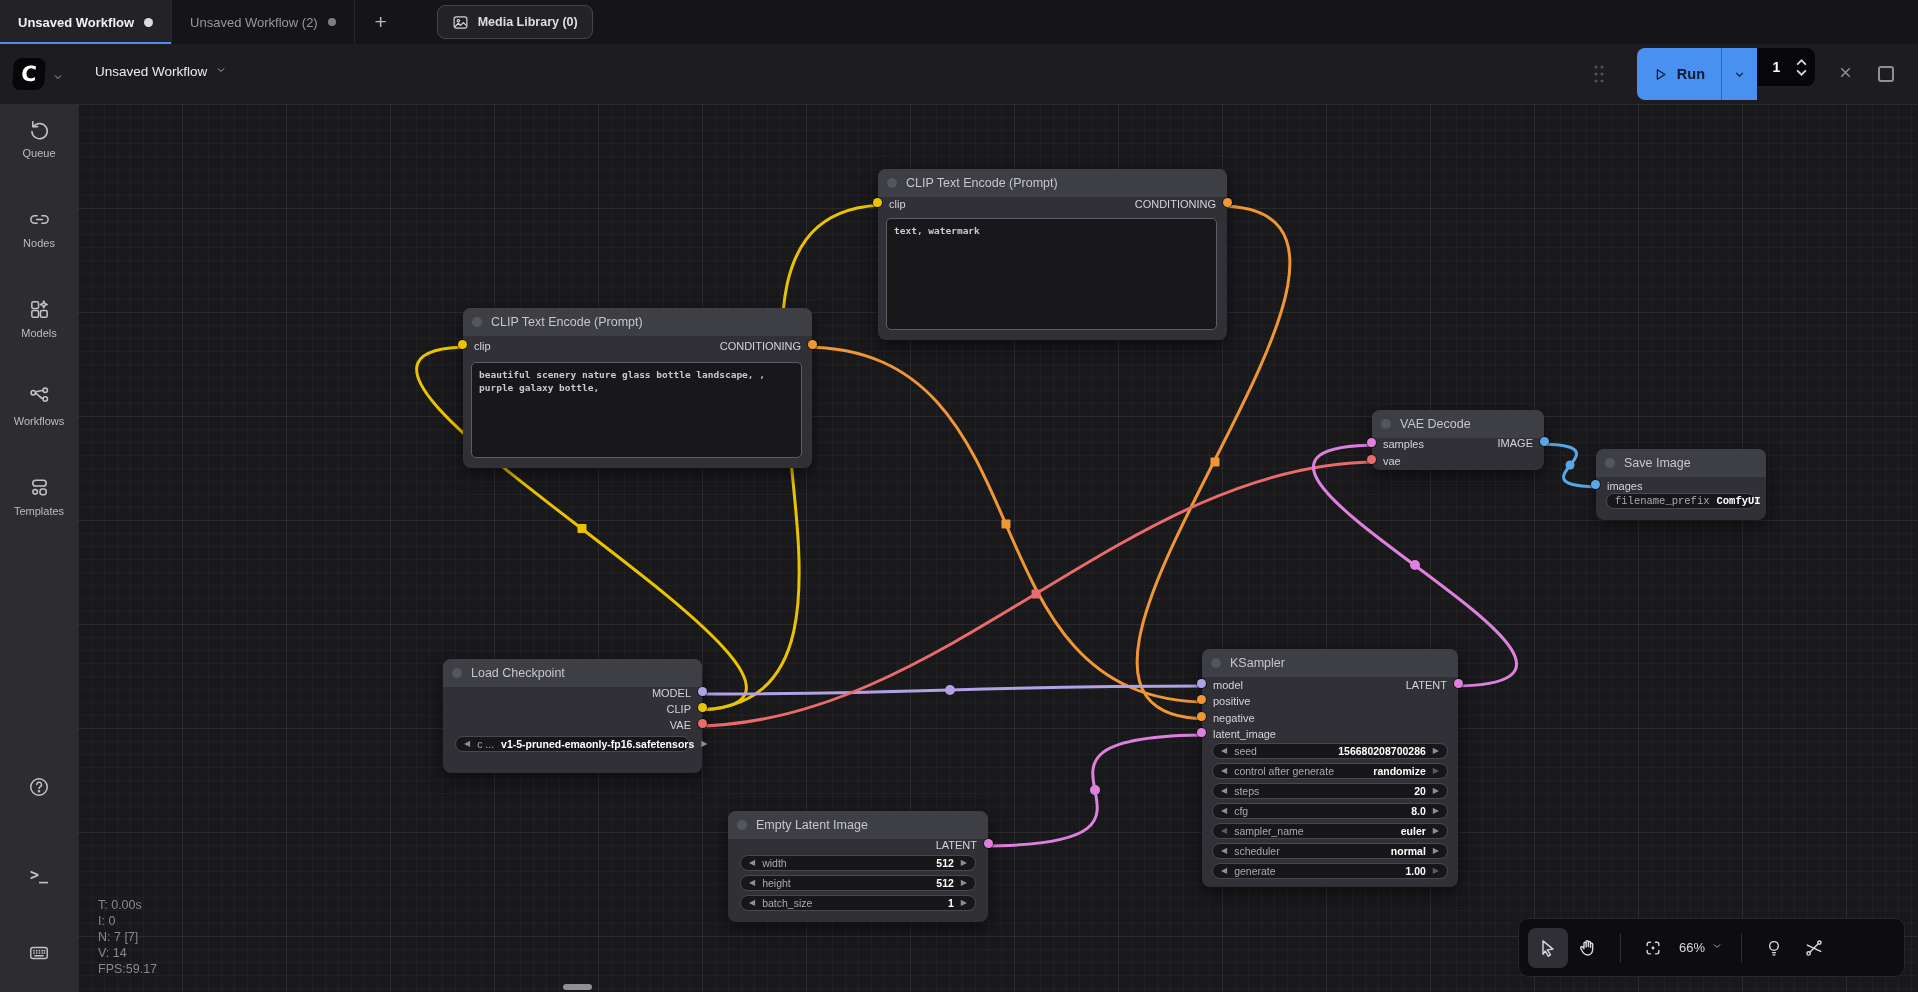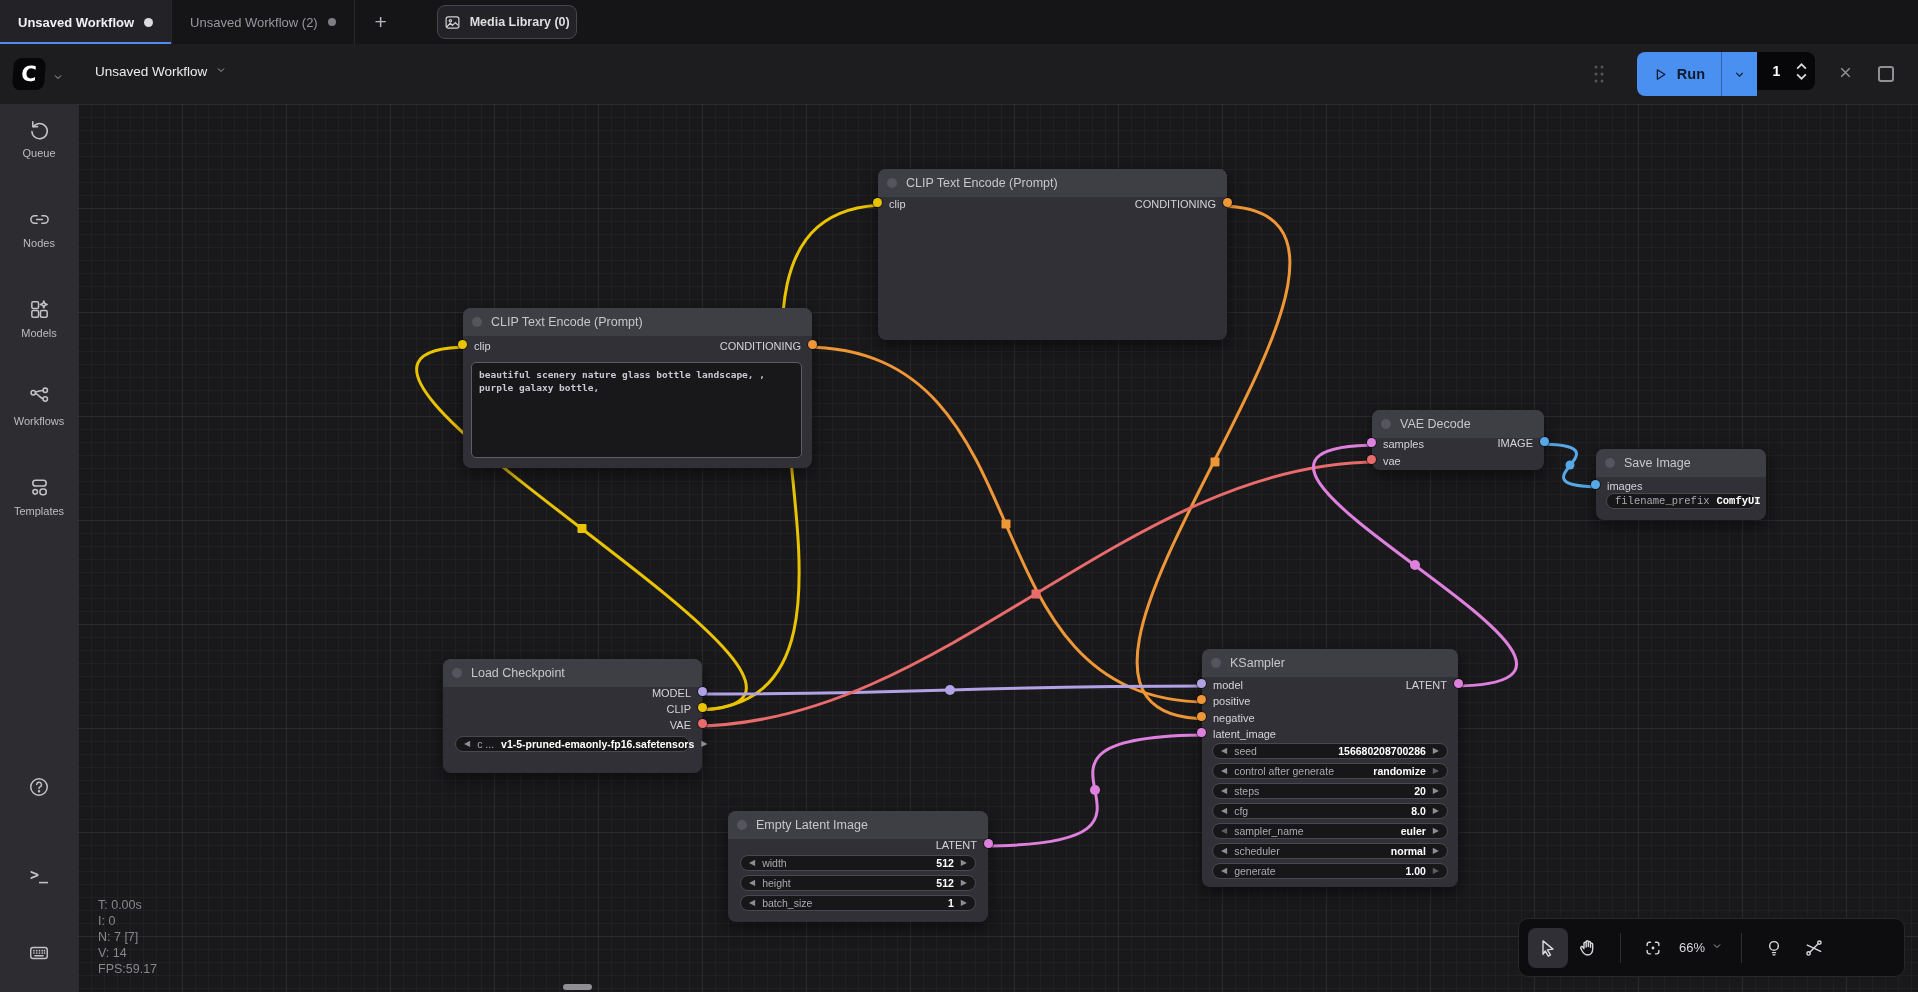--- a/index.html
+++ b/index.html
@@ -9,35 +9,35 @@
   
   .tabbar{position:absolute;left:0;top:0;width:1918px;height:44px;background:#151518;
     display:flex;align-items:stretch;z-index:40;}
   .tab{display:flex;align-items:center;gap:10px;padding:0 18px;font-size:13px;color:#97979d;
     border-right:1px solid #28282c;white-space:nowrap;}
   .tab.active{background:#232327;color:#f1f1f3;font-weight:bold;box-shadow:inset 0 -2px 0 #4f8cf7;}
   .tab-dot{width:9px;height:9px;border-radius:50%;background:#dcdcde;flex:0 0 auto;}
   .tab.inactive .tab-dot{background:#7e7e84;width:8px;height:8px;}
   .newtab{width:52px;display:flex;align-items:center;justify-content:center;color:#b5b5ba;
     font-size:21px;font-weight:300;}
-  .media-btn{margin:5px 0 5px 30px;height:34px;padding:0 6px;display:flex;align-items:center;gap:9px;
+  .media-btn{margin:5px 0 5px 30px;height:34px;padding:0 14px;display:flex;align-items:center;gap:9px;
     background:#232327;border:1px solid #45454b;border-radius:8px;color:#dededf;font-size:12.5px;font-weight:bold;}
   .media-btn svg{width:17px;height:17px;stroke:#d2d2d6;stroke-width:1.7;fill:none;}
 
   
   .menubar{position:absolute;left:0;top:44px;width:1918px;height:60px;background:#1d1d20;z-index:40;}
   .logo{position:absolute;left:13px;top:14px;width:32px;height:32px;border-radius:8px;background:#070709;
     color:#fff;display:flex;align-items:center;justify-content:center;font-weight:bold;font-size:21px;
     font-family:"DejaVu Sans",sans-serif;transform:skewX(-4deg);}
   .logo-chev{position:absolute;left:52px;top:25px;}
   .wf-name{position:absolute;left:95px;top:20px;font-size:13.5px;color:#ececef;display:flex;gap:8px;align-items:center;}
   .chev svg{width:12px;height:12px;stroke:#a8a8ae;stroke-width:2;fill:none;}
   .right-cluster{position:absolute;right:0;top:0;height:60px;display:flex;align-items:center;gap:0;}
   .drag-handle{margin-right:14px;}
-  .run-group{display:flex;height:44px;border-radius:8px;overflow:hidden;margin-left:18px;}
+  .run-group{display:flex;height:52px;border-radius:8px;overflow:hidden;margin-left:18px;}
   .run-main{background:#4a90f0;display:flex;align-items:center;gap:9px;padding:0 16px;
     color:#101a2c;font-size:14.5px;font-weight:bold;}
   .run-main svg{width:15px;height:15px;stroke:#101a2c;stroke-width:2;fill:none;}
   .run-chev{background:#4a90f0;width:36px;display:flex;align-items:center;justify-content:center;
     border-left:1px solid rgba(8,18,38,.35);}
   .run-chev svg{width:13px;height:13px;stroke:#101a2c;stroke-width:2.2;fill:none;}
   .batch-box{width:58px;height:38px;background:#070709;display:flex;align-items:center;color:#fff;
     border-radius:0 8px 8px 0;}
   .batch-box .n{flex:1;text-align:center;font-size:14px;font-weight:bold;}
   .batch-chevs{display:flex;flex-direction:column;gap:3px;margin-right:8px;}
@@ -132,20 +132,21 @@
       <span class="node-title">CLIP Text Encode (Prompt)</span>
     </div>
     <div class="port in" style="top:29px;">
       <span class="pdot c-clip"></span>
       <span>clip</span>
     </div>
     <div class="port out" style="top:29px;">
       <span>CONDITIONING</span>
       <span class="pdot c-cond"></span>
     </div>
+    <div class="textwidget" style="left:8px;top:49px;width:331px;height:112px;">text, watermark</div>
   </div>
 
   <div class="node" style="left:463px;top:308px;width:349px;height:160px;">
     <div class="node-header">
       <span class="collapse-dot"></span>
       <span class="node-title">CLIP Text Encode (Prompt)</span>
     </div>
     <div class="port in" style="top:32px;">
       <span class="pdot c-clip"></span>
       <span>clip</span>

